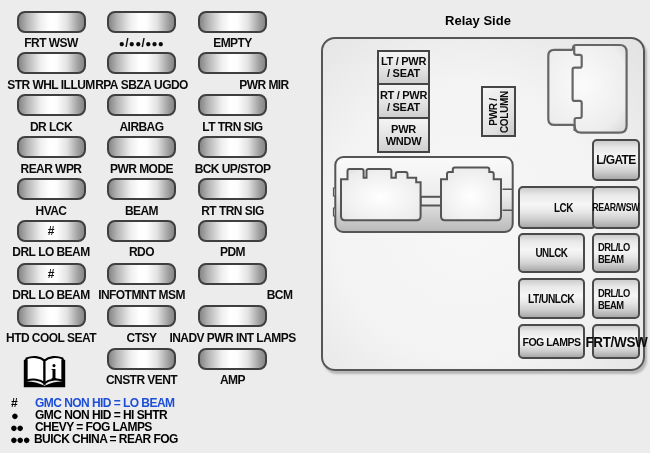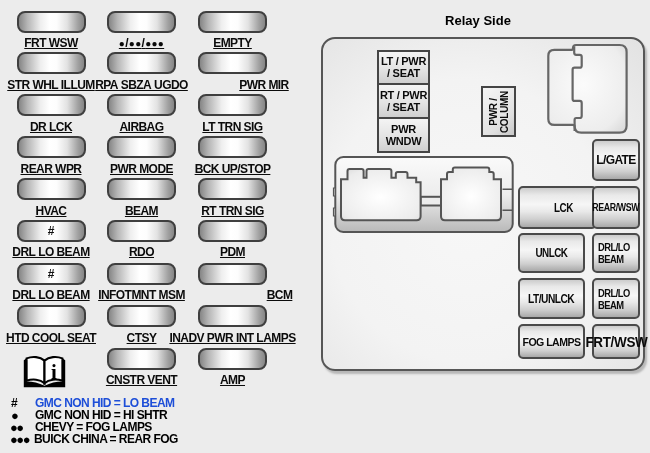--- a/index.html
+++ b/index.html
@@ -1,20 +1,20 @@
 <!DOCTYPE html>
 <html><head>
 <meta charset="utf-8">
 <style>
   html,body{margin:0;padding:0;}
   body{width:650px;height:453px;background:#ececec;font-family:"Liberation Sans",sans-serif;position:relative;overflow:hidden;}
   .fuse{position:absolute;width:65px;height:18px;border:2px solid #3f3f3f;border-radius:8px;
     background:linear-gradient(90deg,#898989 1%,#b5b5b5 13%,#eeeeee 33%,#ffffff 47%,#fdfdfd 58%,#e2e2e2 74%,#a0a0a0 91%,#868686 100%);
     text-align:center;font-weight:bold;font-size:12px;line-height:18px;color:#111;}
-  .flbl{position:absolute;font-weight:bold;font-size:12px;letter-spacing:-0.55px;color:#0b0b0b;text-align:center;white-space:nowrap;transform:translate(-50%,-50%);text-decoration:underline;}
+  .flbl{position:absolute;font-weight:bold;font-size:12px;letter-spacing:-0.55px;color:#0b0b0b;text-align:center;white-space:nowrap;transform:translate(-50%,-50%);}
   .rbox{position:absolute;border:2px solid #4a4a4a;border-radius:5px;
     background:linear-gradient(180deg,#cccccc 0%,#e9e9e9 18%,#f6f6f6 42%,#e9e9e9 60%,#cfcfcf 80%,#a9a9a9 100%);
     display:flex;align-items:center;justify-content:center;text-align:center;
     font-weight:bold;font-size:12px;letter-spacing:-0.6px;color:#0b0b0b;line-height:12px;}
   .sbox{position:absolute;border:2px solid #454545;
     background:linear-gradient(180deg,#f4f4f4 0%,#e3e3e3 55%,#cfcfcf 100%);
     display:flex;align-items:center;justify-content:center;text-align:center;
     font-weight:bold;font-size:11px;letter-spacing:-0.3px;color:#0b0b0b;line-height:12px;}
 </style>
 </head>

